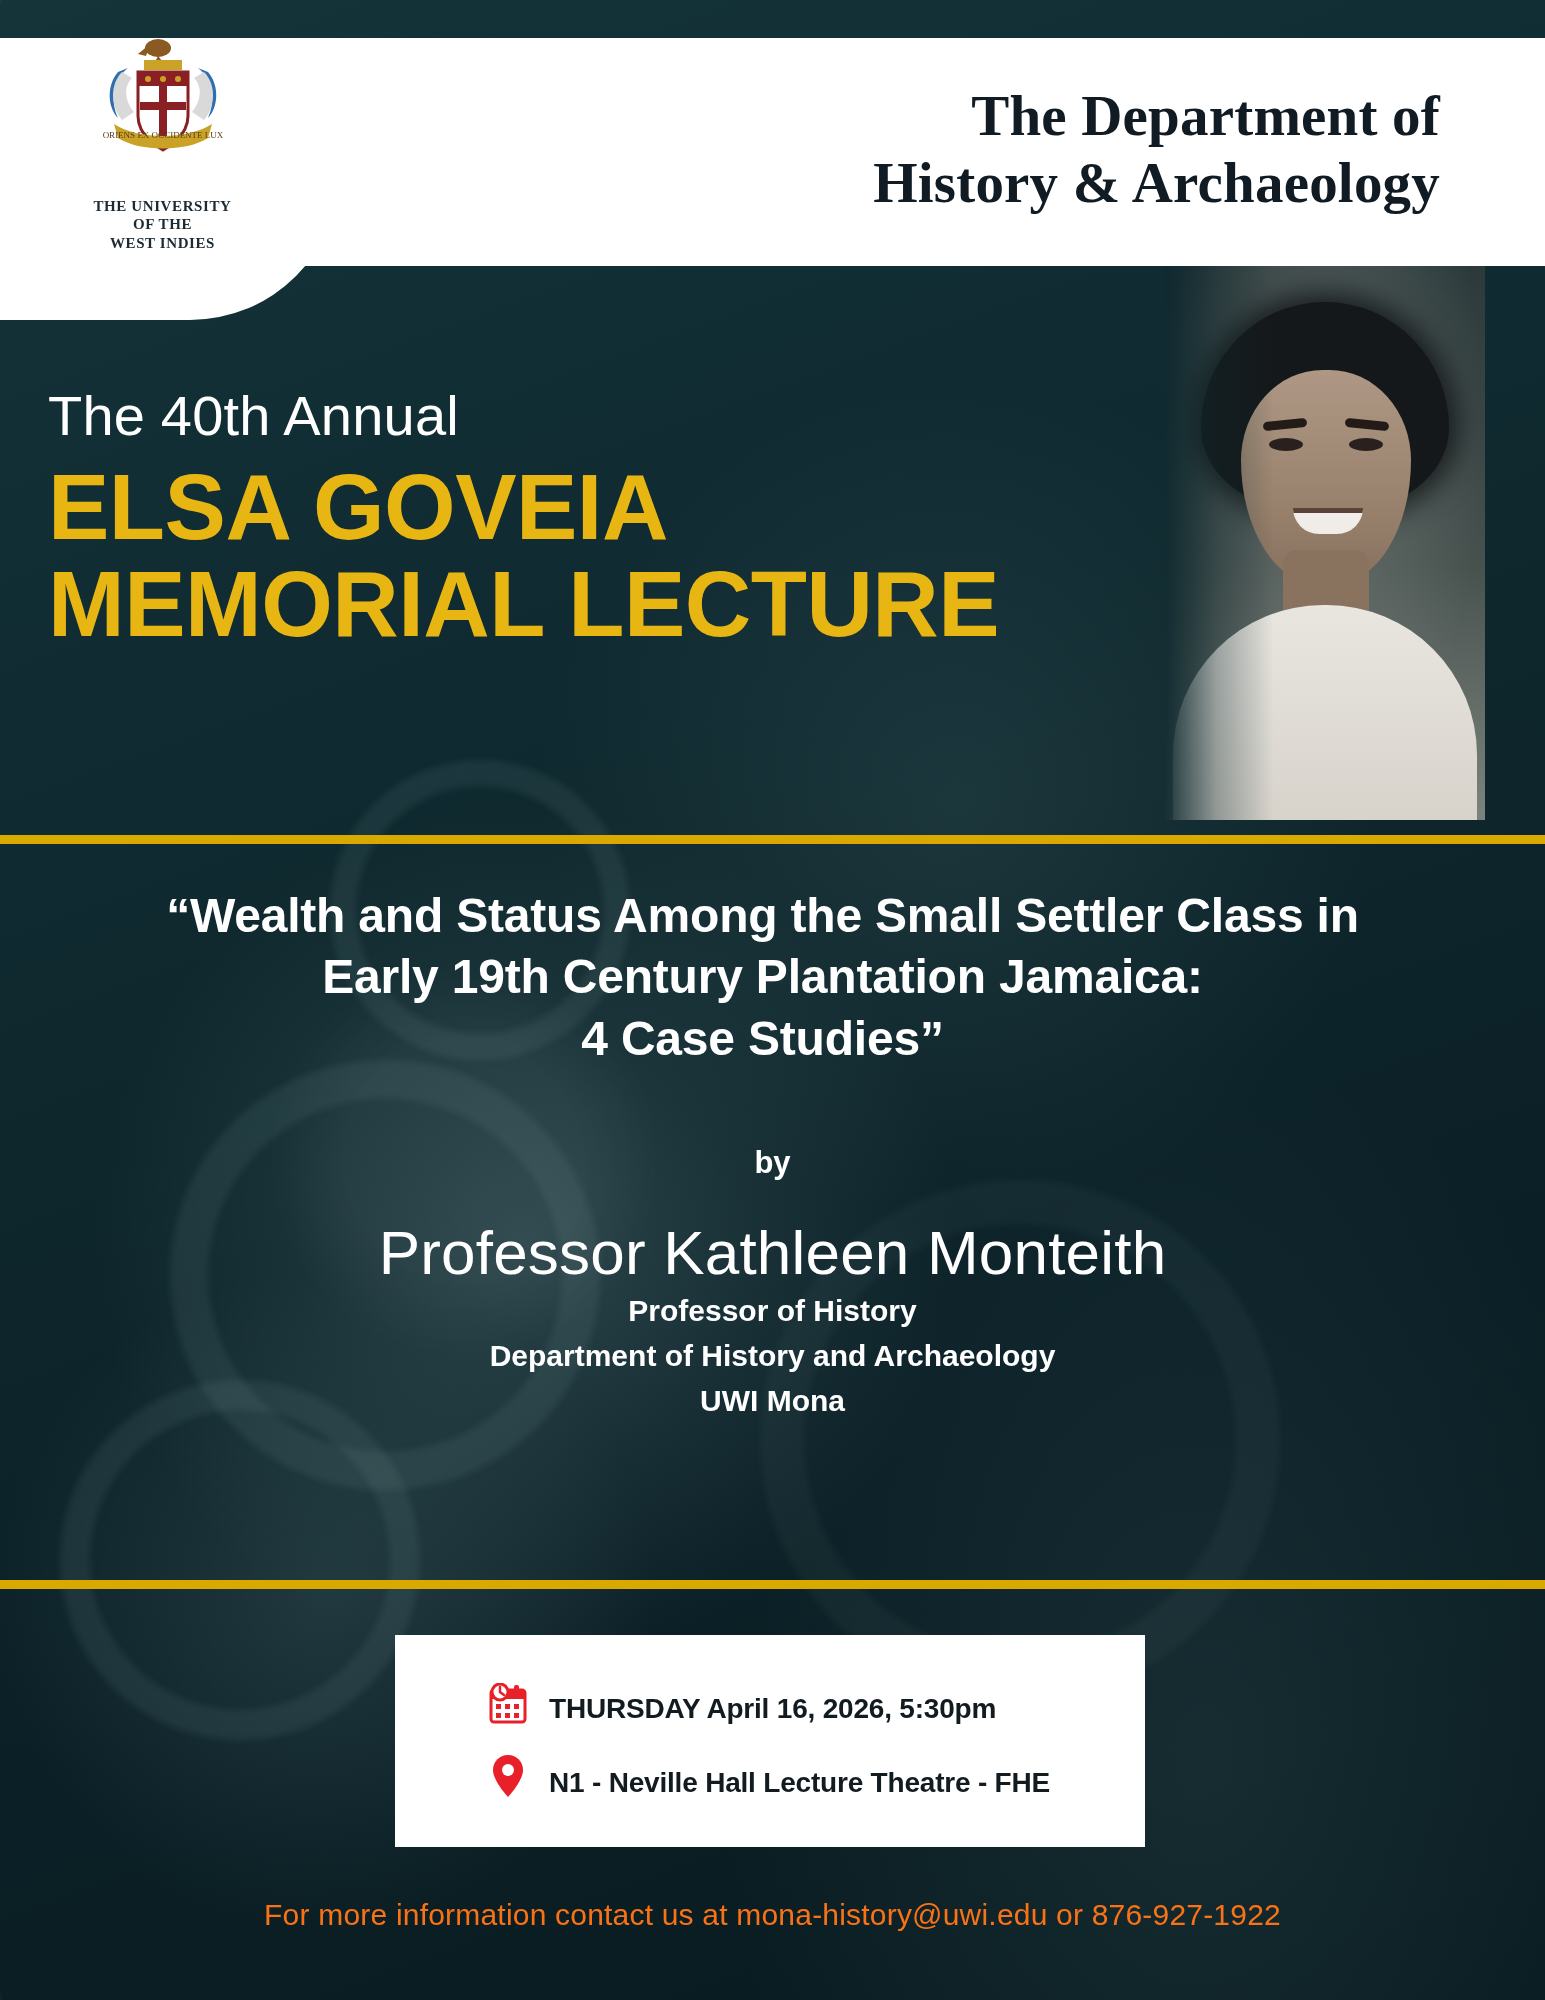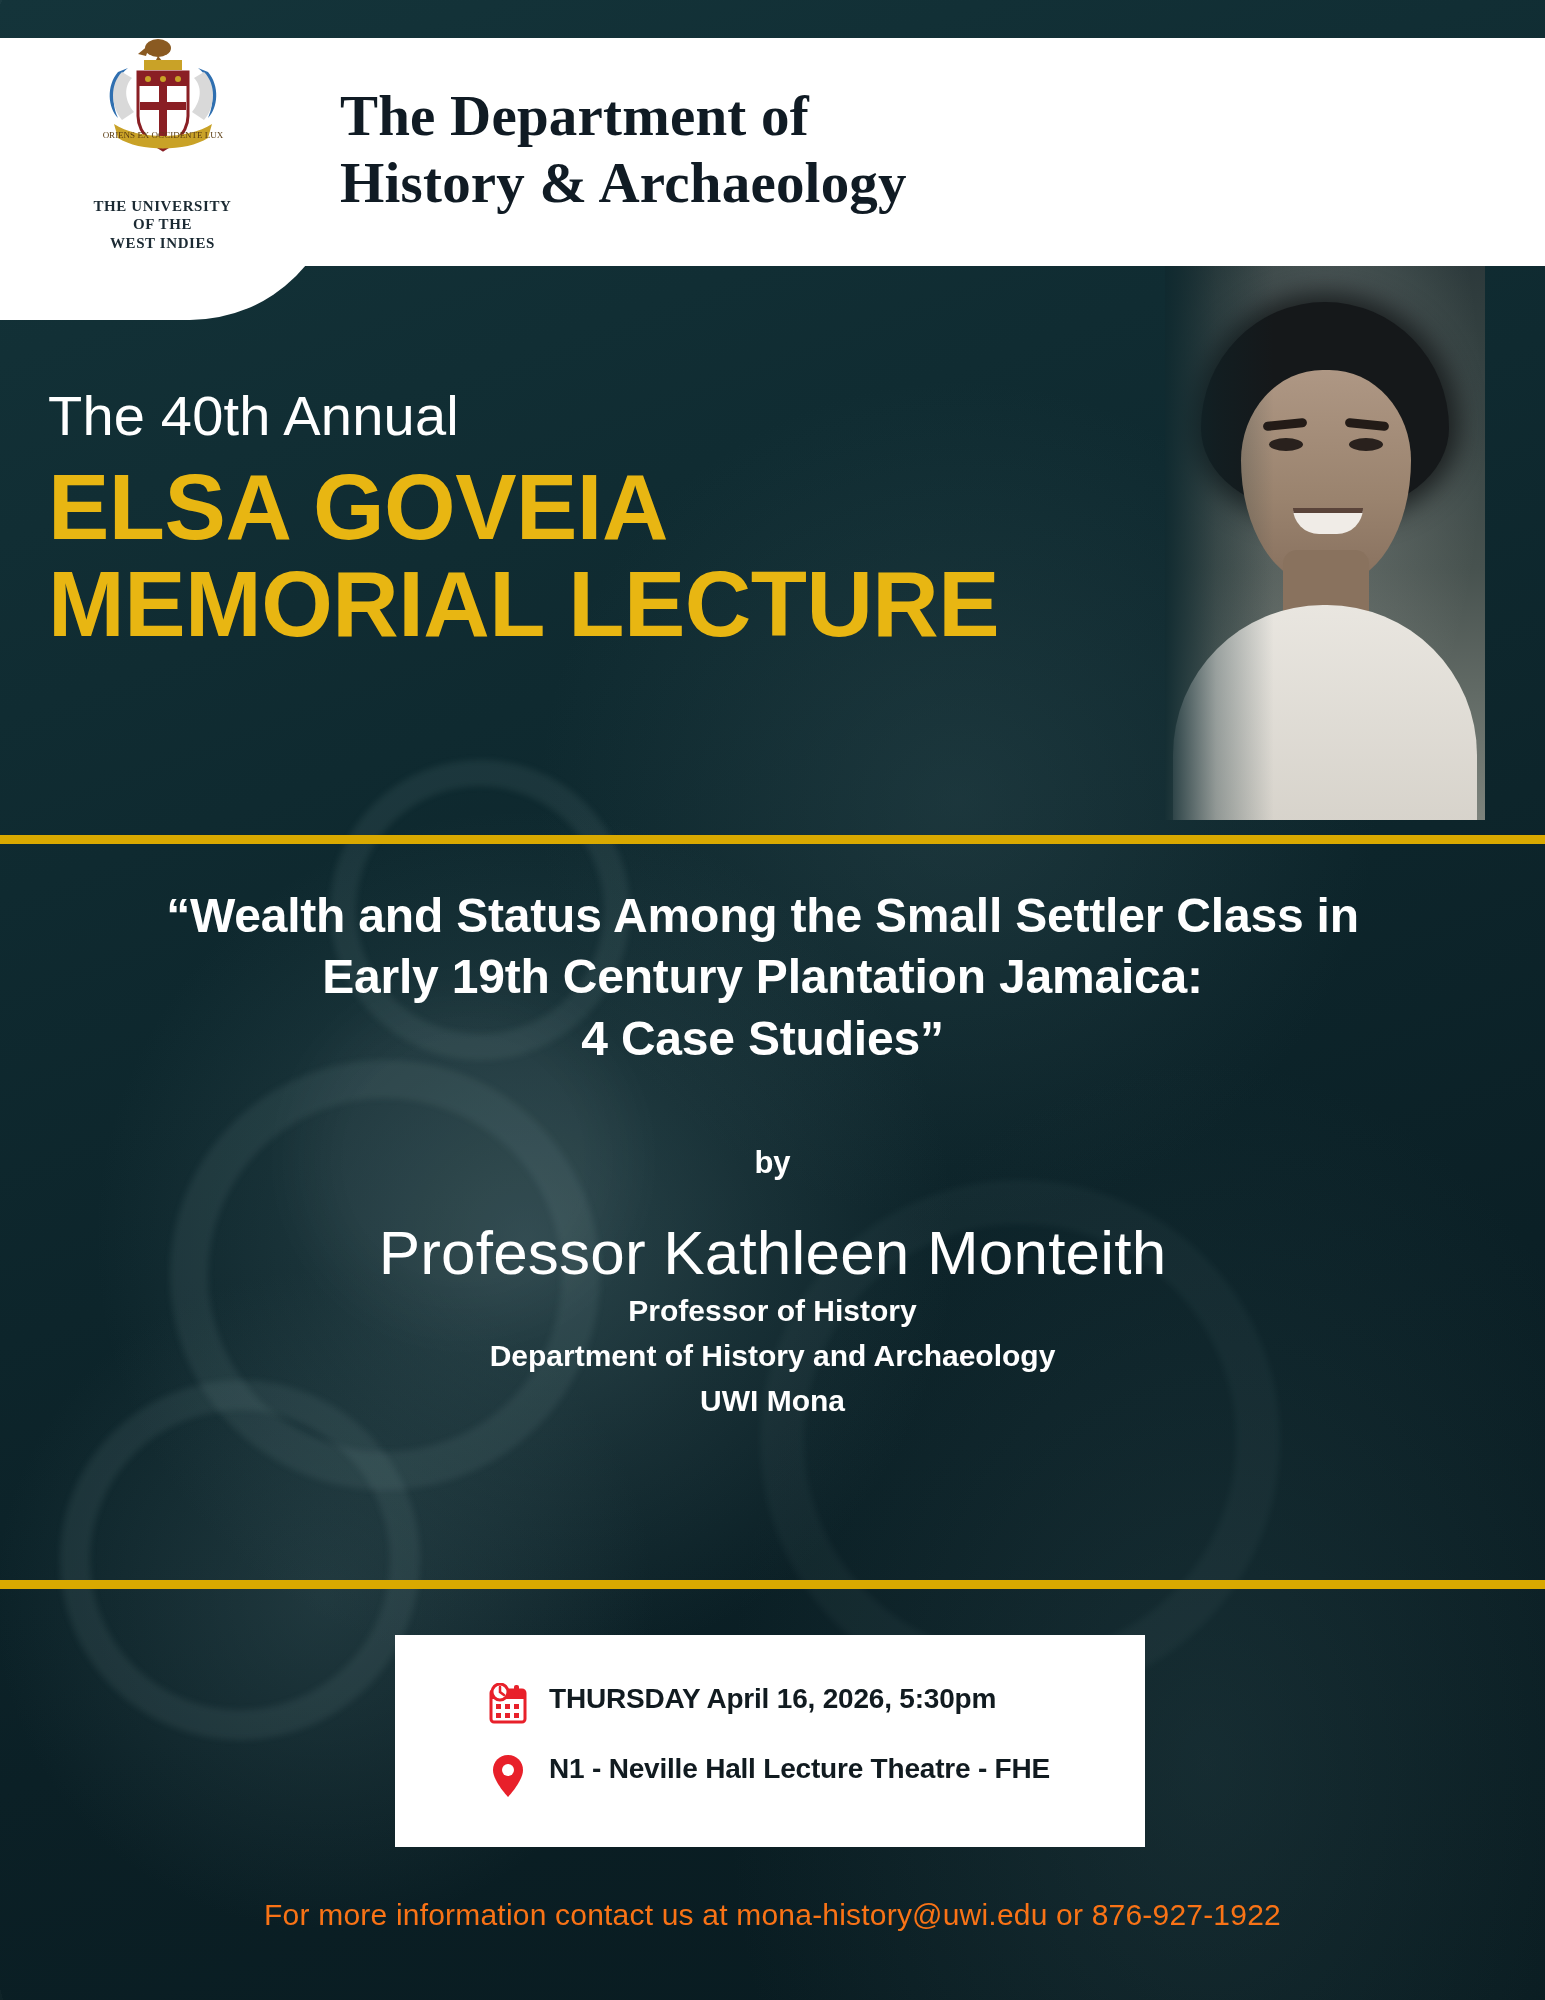--- a/index.html
+++ b/index.html
@@ -76,21 +76,21 @@
     width: 340px;
     height: 282px;
     background: #ffffff;
     border-bottom-right-radius: 150px;
   }
   .header-title {
     position: absolute;
     top: 82px;
     left: 340px;
     width: 1100px;
-    text-align: left;
+    text-align: right;
     color: #101b24;
     font-family: "Liberation Serif", serif;
     font-weight: bold;
     font-size: 57px;
     line-height: 1.18;
     letter-spacing: .2px;
   }
 
   
   .crest {
@@ -278,21 +278,21 @@
     position: absolute;
     top: 1635px;
     left: 395px;
     width: 750px;
     background: #ffffff;
     padding: 34px 0 34px 0;
     z-index: 6;
   }
   .detail-row {
     display: flex;
-    align-items: flex-start;
+    align-items: flex-end;
     padding: 14px 0 14px 90px;
     color: #111b20;
     font-size: 28px;
     font-weight: bold;
     letter-spacing: -0.2px;
   }
   .detail-row .ico {
     width: 46px;
     min-width: 46px;
     display: flex;

